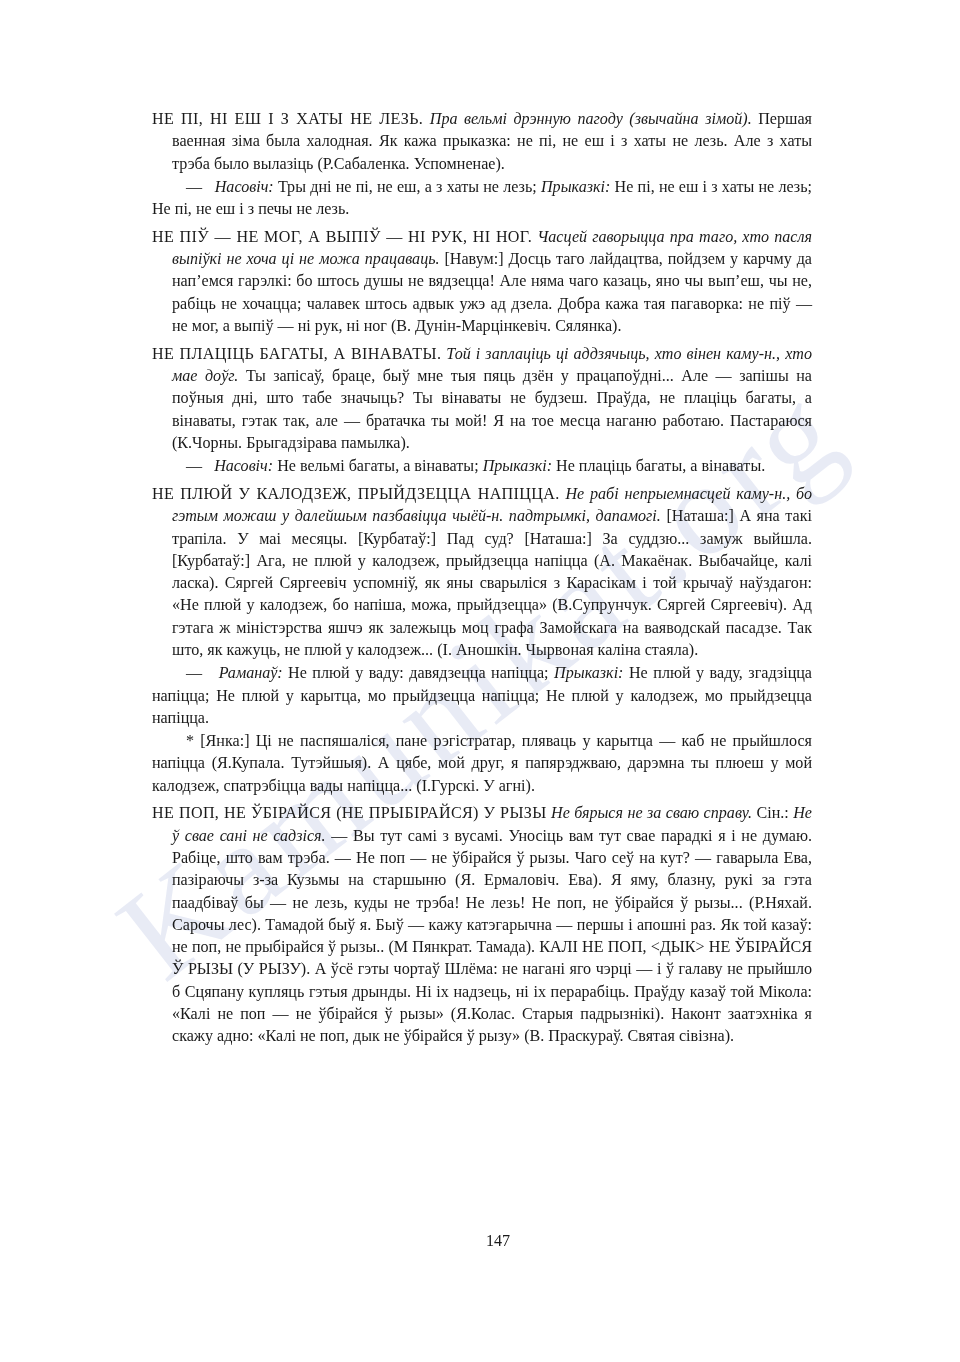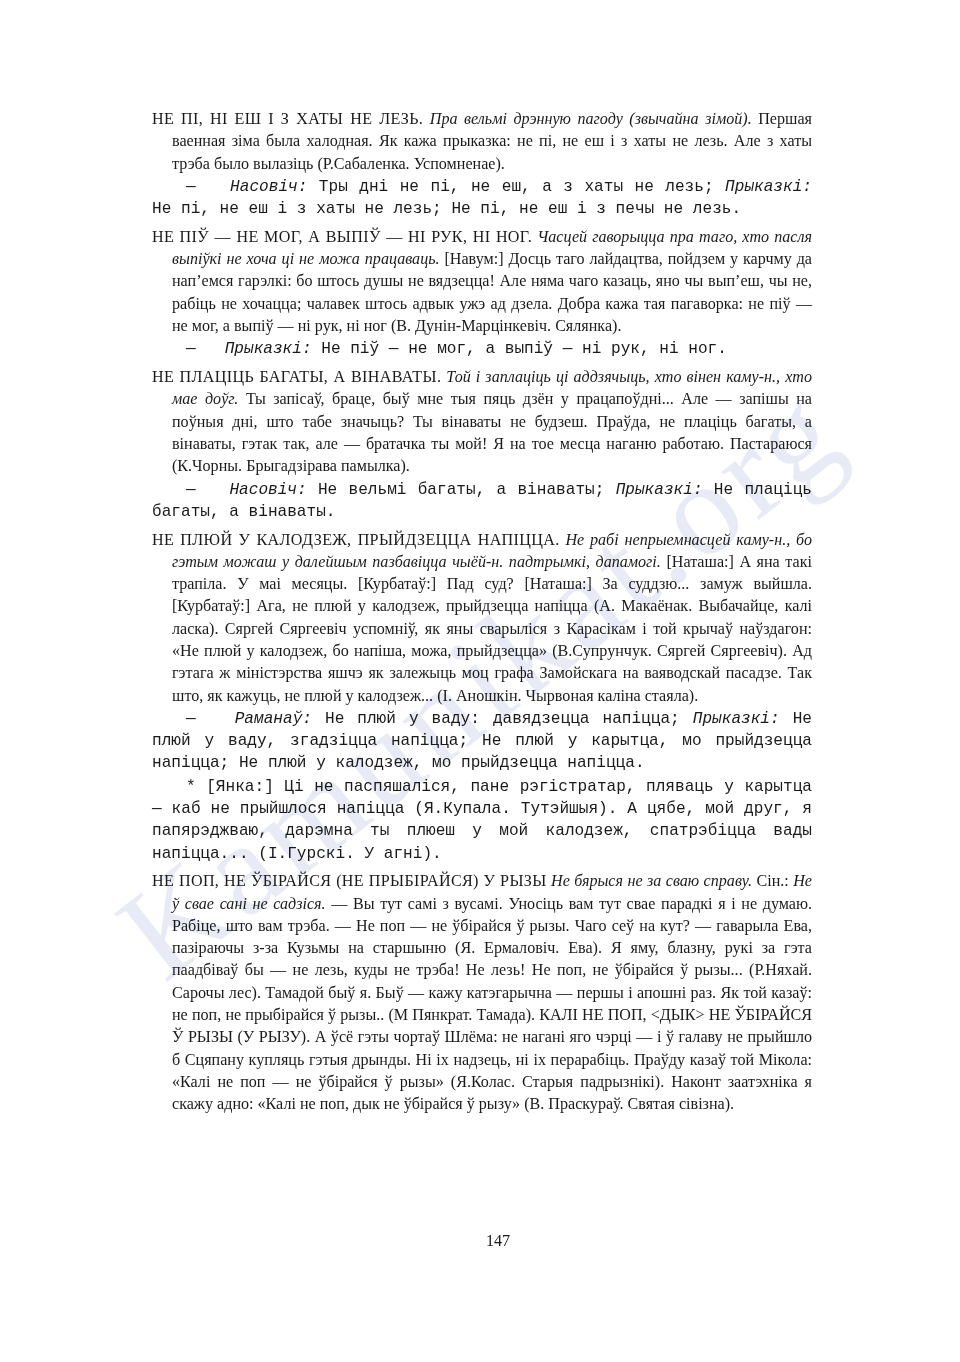--- a/index.html
+++ b/index.html
@@ -63,21 +63,20 @@
     padding-left: 20px;
     text-indent: -20px;
     margin-top: 5.5px;
   }
   .entry:first-child { margin-top: 0; }
 
   
   .para {
     text-indent: 34px;
     margin-top: 1px;
-    font-family: Liberation Mono, monospace;
   }
 
   .hw {            
     font-weight: normal;
     letter-spacing: 0.35px;
   }
   .df {            
     font-style: italic;
   }
   .src {           
@@ -102,21 +101,20 @@
 <div class="page">
 
   <div class="watermark">Kamunikat.org</div>
 
   <div class="content">
 
     <p class="entry"><span class="hw">НЕ ПІ, НІ ЕШ І З ХАТЫ НЕ ЛЕЗЬ.</span> <span class="df">Пра вельмі дрэнную пагоду (звычайна зімой).</span><span> Першая ваенная зіма была халодная. Як кажа прыказка: не пі, не еш і з хаты не лезь. Але з хаты трэба было вылазіць (Р.Сабаленка. Успомненае).</span></p>
     <p class="para"><span>—</span>&nbsp;&nbsp; <span class="src">Насовіч:</span><span> Тры дні не пі, не еш, а з хаты не лезь; </span><span class="src">Прыказкі:</span><span> Не пі, не еш і з хаты не лезь; Не пі, не еш і з печы не лезь.</span></p>
 
     <p class="entry"><span class="hw">НЕ ПІЎ — НЕ МОГ, А ВЫПІЎ — НІ РУК, НІ НОГ.</span> <span class="df">Часцей гаворыцца пра таго, хто пасля выпіўкі не хоча ці не можа працаваць.</span><span> [Навум:] Досць таго лайдацтва, пойдзем у карчму да нап’емся гарэлкі: бо штось душы не вядзецца! Але няма чаго казаць, яно чы вып’еш, чы не, рабіць не хочацца; чалавек штось адвык ужэ ад дзела. Добра кажа тая пагаворка: не піў — не мог, а выпіў — ні рук, ні ног (В. Дунін-Марцінкевіч. Сялянка).</span></p>
-    <p class="para"><span>—</span>&nbsp;&nbsp; <span class="src">Прыказкі:</span><span> Не піў — не мог, а выпіў — ні рук, ні ног.</span></p>
 
     <p class="entry"><span class="hw">НЕ ПЛАЦІЦЬ БАГАТЫ, А ВІНАВАТЫ.</span> <span class="df">Той і заплаціць ці аддзячыць, хто вінен каму-н., хто мае доўг.</span><span> Ты запісаў, браце, быў мне тыя пяць дзён у працапоўдні... Але — запішы на поўныя дні, што табе значыць? Ты вінаваты не будзеш. Праўда, не плаціць багаты, а вінаваты, гэтак так, але — братачка ты мой! Я на тое месца наганю работаю. Пастараюся (К.Чорны. Брыгадзірава памылка).</span></p>
     <p class="para"><span>—</span>&nbsp;&nbsp; <span class="src">Насовіч:</span><span> Не вельмі багаты, а вінаваты; </span><span class="src">Прыказкі:</span><span> Не плаціць багаты, а вінаваты.</span></p>
 
     <p class="entry"><span class="hw">НЕ ПЛЮЙ У КАЛОДЗЕЖ, ПРЫЙДЗЕЦЦА НАПІЦЦА.</span> <span class="df">Не рабі непрыемнасцей каму-н., бо гэтым можаш у далейшым пазбавіцца чыёй-н. падтрымкі, дапамогі.</span><span> [Наташа:] А яна такі трапіла. У маі месяцы. [Курбатаў:] Пад суд? [Наташа:] За суддзю... замуж выйшла. [Курбатаў:] Ага, не плюй у калодзеж, прыйдзецца напіцца (А. Макаёнак. Выбачайце, калі ласка). Сяргей Сяргеевіч успомніў, як яны сварыліся з Карасікам і той крычаў наўздагон: «Не плюй у калодзеж, бо напіша, можа, прыйдзецца» (В.Супрунчук. Сяргей Сяргеевіч). Ад гэтага ж міністэрства яшчэ як залежыць моц графа Замойскага на ваяводскай пасадзе. Так што, як кажуць, не плюй у калодзеж... (І. Аношкін. Чырвоная каліна стаяла).</span></p>
     <p class="para"><span>—</span>&nbsp;&nbsp; <span class="src">Раманаў:</span><span> Не плюй у ваду: давядзецца напіцца; </span><span class="src">Прыказкі:</span><span> Не плюй у ваду, згадзіцца напіцца; Не плюй у карытца, мо прыйдзецца напіцца; Не плюй у калодзеж, мо прыйдзецца напіцца.</span></p>
     <p class="para">* [Янка:] Ці не паспяшаліся, пане рэгістратар, пляваць у карытца — каб не прыйшлося напіцца (Я.Купала. Тутэйшыя). А цябе, мой друг, я папярэджваю, дарэмна ты плюеш у мой калодзеж, спатрэбіцца вады напіцца... (І.Гурскі. У агні).</p>
 
     <p class="entry"><span class="hw">НЕ ПОП, НЕ ЎБІРАЙСЯ (НЕ ПРЫБІРАЙСЯ) У РЫЗЫ</span> <span class="df">Не бярыся не за сваю справу.</span><span> Сін.: </span><span class="df">Не ў свае сані не садзіся.</span><span> — Вы тут самі з вусамі. Уносіць вам тут свае парадкі я і не думаю. Рабіце, што вам трэба. — Не поп — не ўбірайся ў рызы. Чаго сеў на кут? — гаварыла Ева, пазіраючы з-за Кузьмы на старшыню (Я. Ермаловіч. Ева). Я яму, блазну, рукі за гэта паадбіваў бы — не лезь, куды не трэба! Не лезь! Не поп, не ўбірайся ў рызы... (Р.Няхай. Сарочы лес). Тамадой быў я. Быў — кажу катэгарычна — першы і апошні раз. Як той казаў: не поп, не прыбірайся ў рызы.. (М Пянкрат. Тамада). КАЛІ НЕ ПОП, &lt;ДЫК&gt; НЕ ЎБІРАЙСЯ Ў РЫЗЫ (У РЫЗУ). А ўсё гэты чортаў Шлёма: не нагані яго чэрці — і ў галаву не прыйшло б Сцяпану купляць гэтыя дрынды. Ні іх надзець, ні іх перарабіць. Праўду казаў той Мікола: «Калі не поп — не ўбірайся ў рызы» (Я.Колас. Старыя падрызнікі). Наконт заатэхніка я скажу адно: «Калі не поп, дык не ўбірайся ў рызу» (В. Праскураў. Святая сівізна).</span></p>
 

